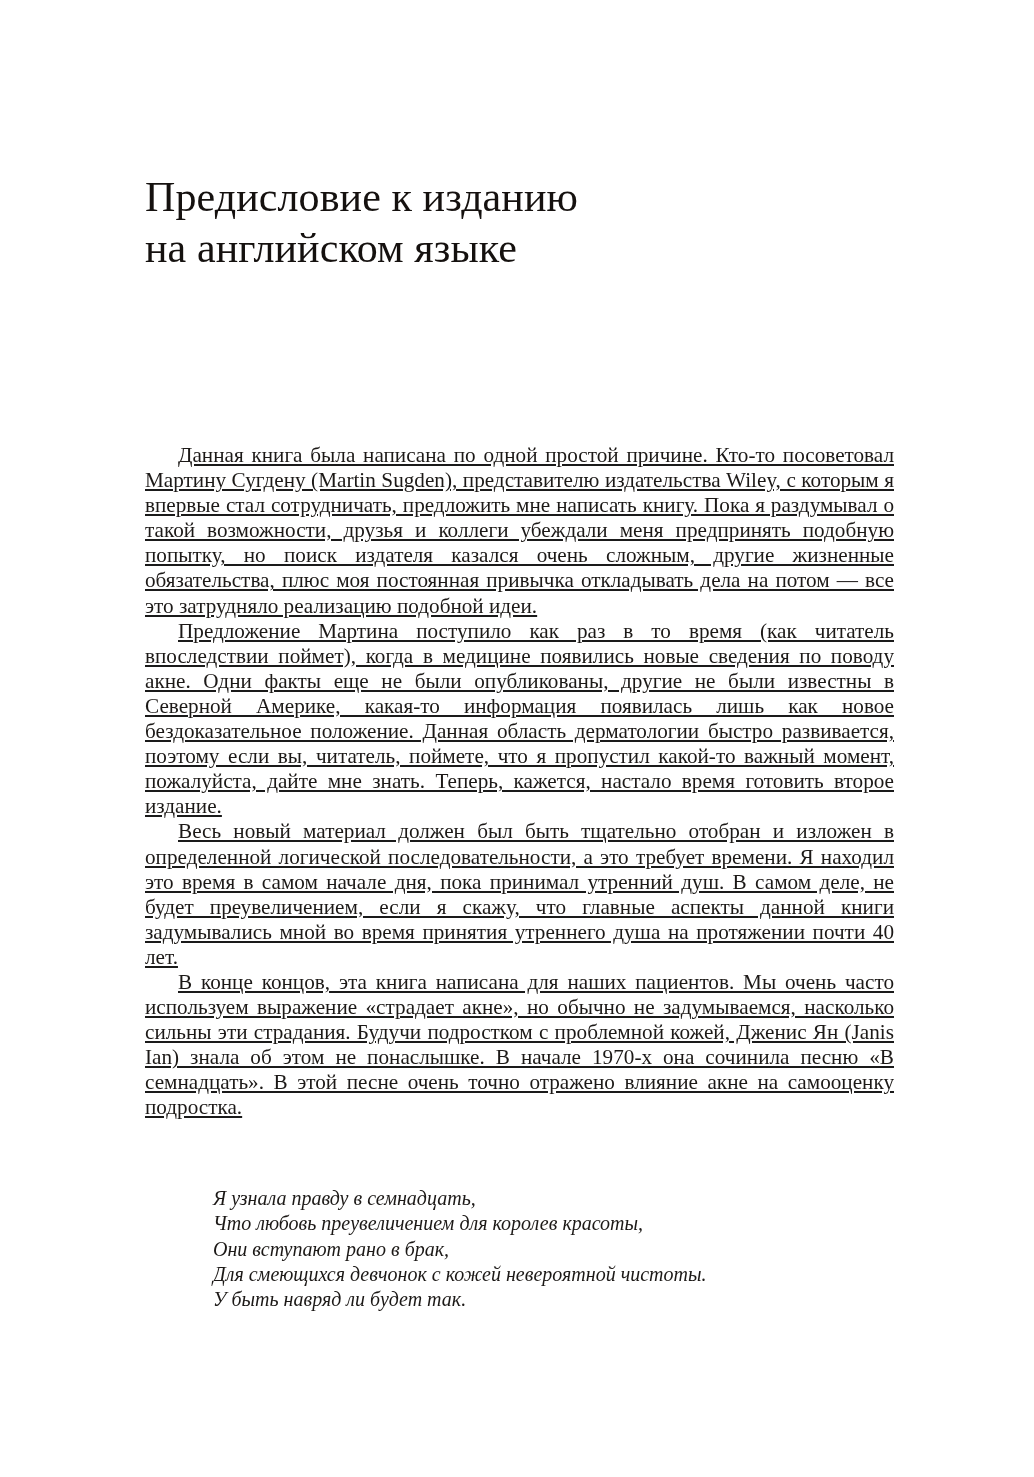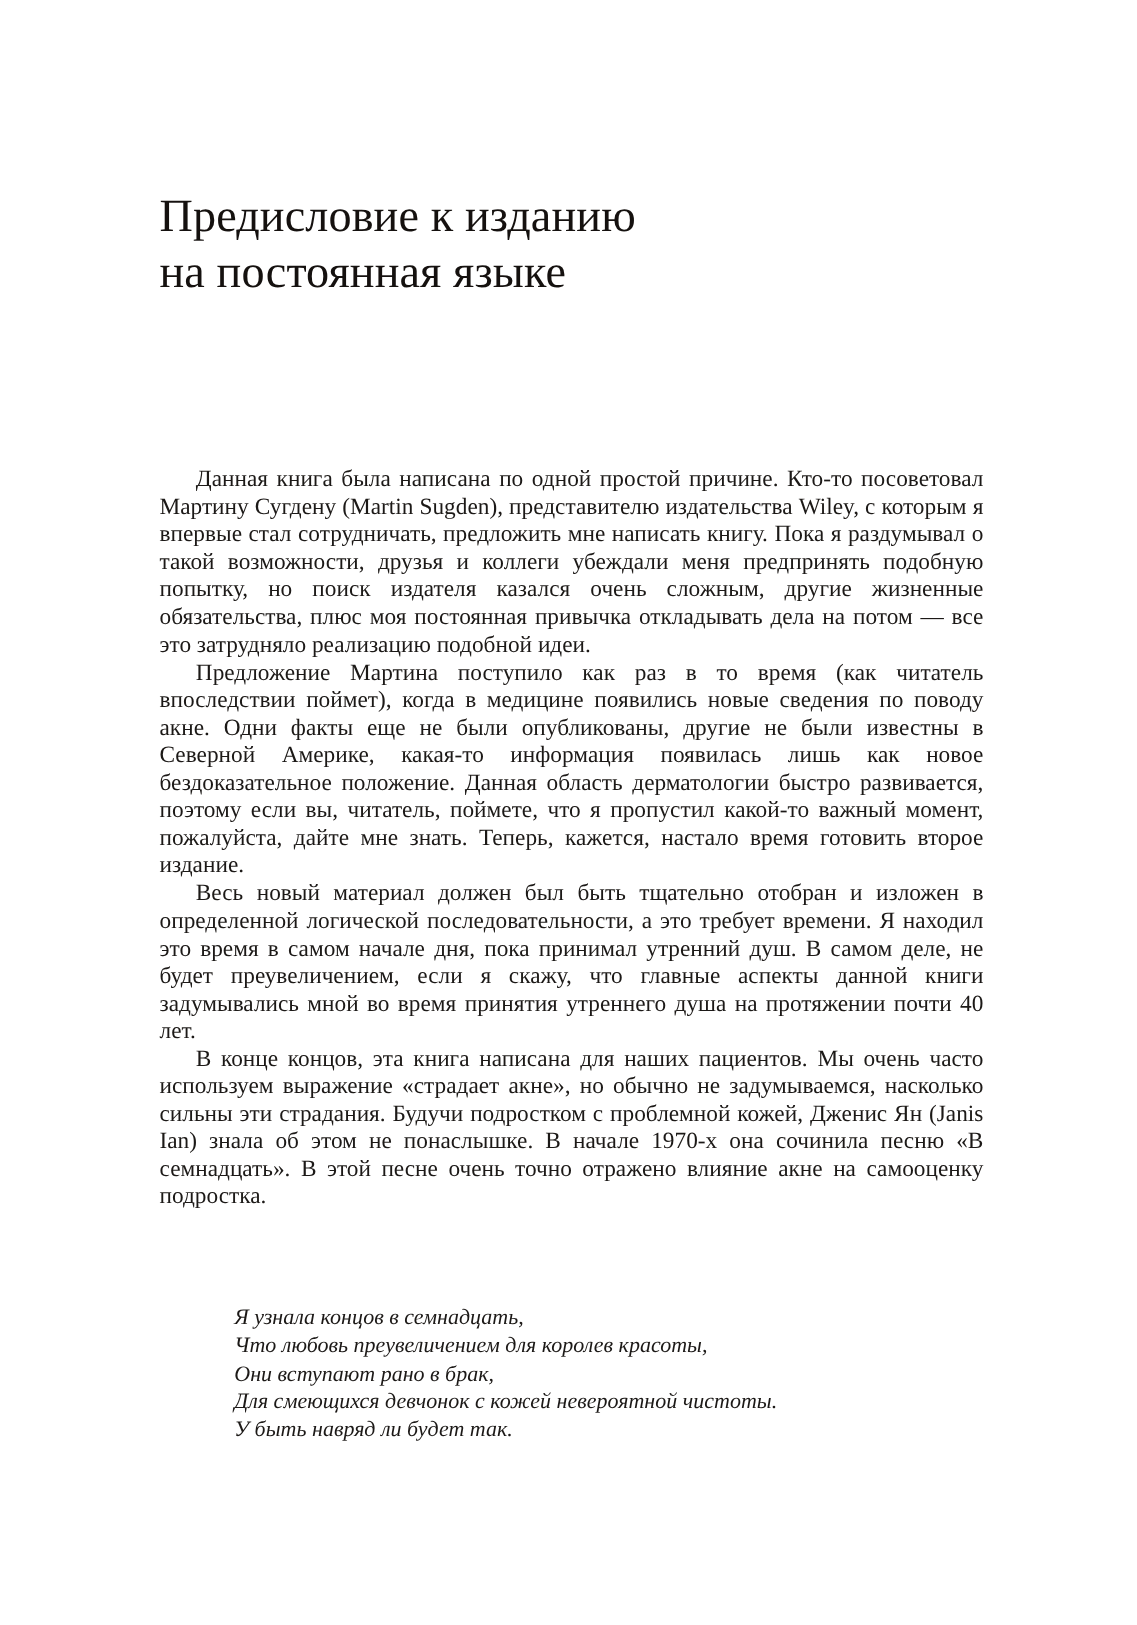--- a/index.html
+++ b/index.html
@@ -36,22 +36,23 @@
     font-weight: 400;
     color: #15110f;
     letter-spacing: 0.1px;
     white-space: nowrap;
   }
 
   
   .body-column {
     position: absolute;
     left: 145px;
-    top: 423px;
+    top: 443px;
     width: 749px;
+    text-decoration: underline;
   }
 
   .para {
     margin: 0;
     font-size: 21.2px;
     line-height: 25.1px;
     text-align: justify;
     text-justify: inter-word;
     text-indent: 33px;
     color: #1c1917;
@@ -73,31 +74,31 @@
     white-space: nowrap;
   }
 </style>
 </head>
 <body>
 
 <div class="page">
 
   <div class="title-block">
     <div class="title-line">Предисловие к изданию</div>
-    <div class="title-line">на постоянная языке</div>
+    <div class="title-line">на английском языке</div>
   </div>
 
   <div class="body-column">
     <p class="para">Данная книга была написана по одной простой причине. Кто-то посоветовал Мартину Сугдену (Martin Sugden), представителю издательства Wiley, с которым я впервые стал сотрудничать, предложить мне написать книгу. Пока я раздумывал о такой возможности, друзья и коллеги убеждали меня предпринять подобную попытку, но поиск издателя казался очень сложным, другие жизненные обязательства, плюс моя постоянная привычка откладывать дела на потом — все это затрудняло реализацию подобной идеи.</p>
     <p class="para">Предложение Мартина поступило как раз в то время (как читатель впоследствии поймет), когда в медицине появились новые сведения по поводу акне. Одни факты еще не были опубликованы, другие не были известны в Северной Америке, какая-то информация появилась лишь как новое бездоказательное положение. Данная область дерматологии быстро развивается, поэтому если вы, читатель, поймете, что я пропустил какой-то важный момент, пожалуйста, дайте мне знать. Теперь, кажется, настало время готовить второе издание.</p>
     <p class="para">Весь новый материал должен был быть тщательно отобран и изложен в определенной логической последовательности, а это требует времени. Я находил это время в самом начале дня, пока принимал утренний душ. В самом деле, не будет преувеличением, если я скажу, что главные аспекты данной книги задумывались мной во время принятия утреннего душа на протяжении почти 40 лет.</p>
     <p class="para">В конце концов, эта книга написана для наших пациентов. Мы очень часто используем выражение «страдает акне», но обычно не задумываемся, насколько сильны эти страдания. Будучи подростком с проблемной кожей, Дженис Ян (Janis Ian) знала об этом не понаслышке. В начале 1970-х она сочинила песню «В семнадцать». В этой песне очень точно отражено влияние акне на самооценку подростка.</p>
   </div>
 
   <div class="verse-block">
-    <div class="verse-line">Я узнала концов в семнадцать,</div>
+    <div class="verse-line">Я узнала правду в семнадцать,</div>
     <div class="verse-line">Что любовь преувеличением для королев красоты,</div>
     <div class="verse-line">Они вступают рано в брак,</div>
     <div class="verse-line">Для смеющихся девчонок с кожей невероятной чистоты.</div>
     <div class="verse-line">У быть навряд ли будет так.</div>
   </div>
 
 </div>
 
 </body></html>

